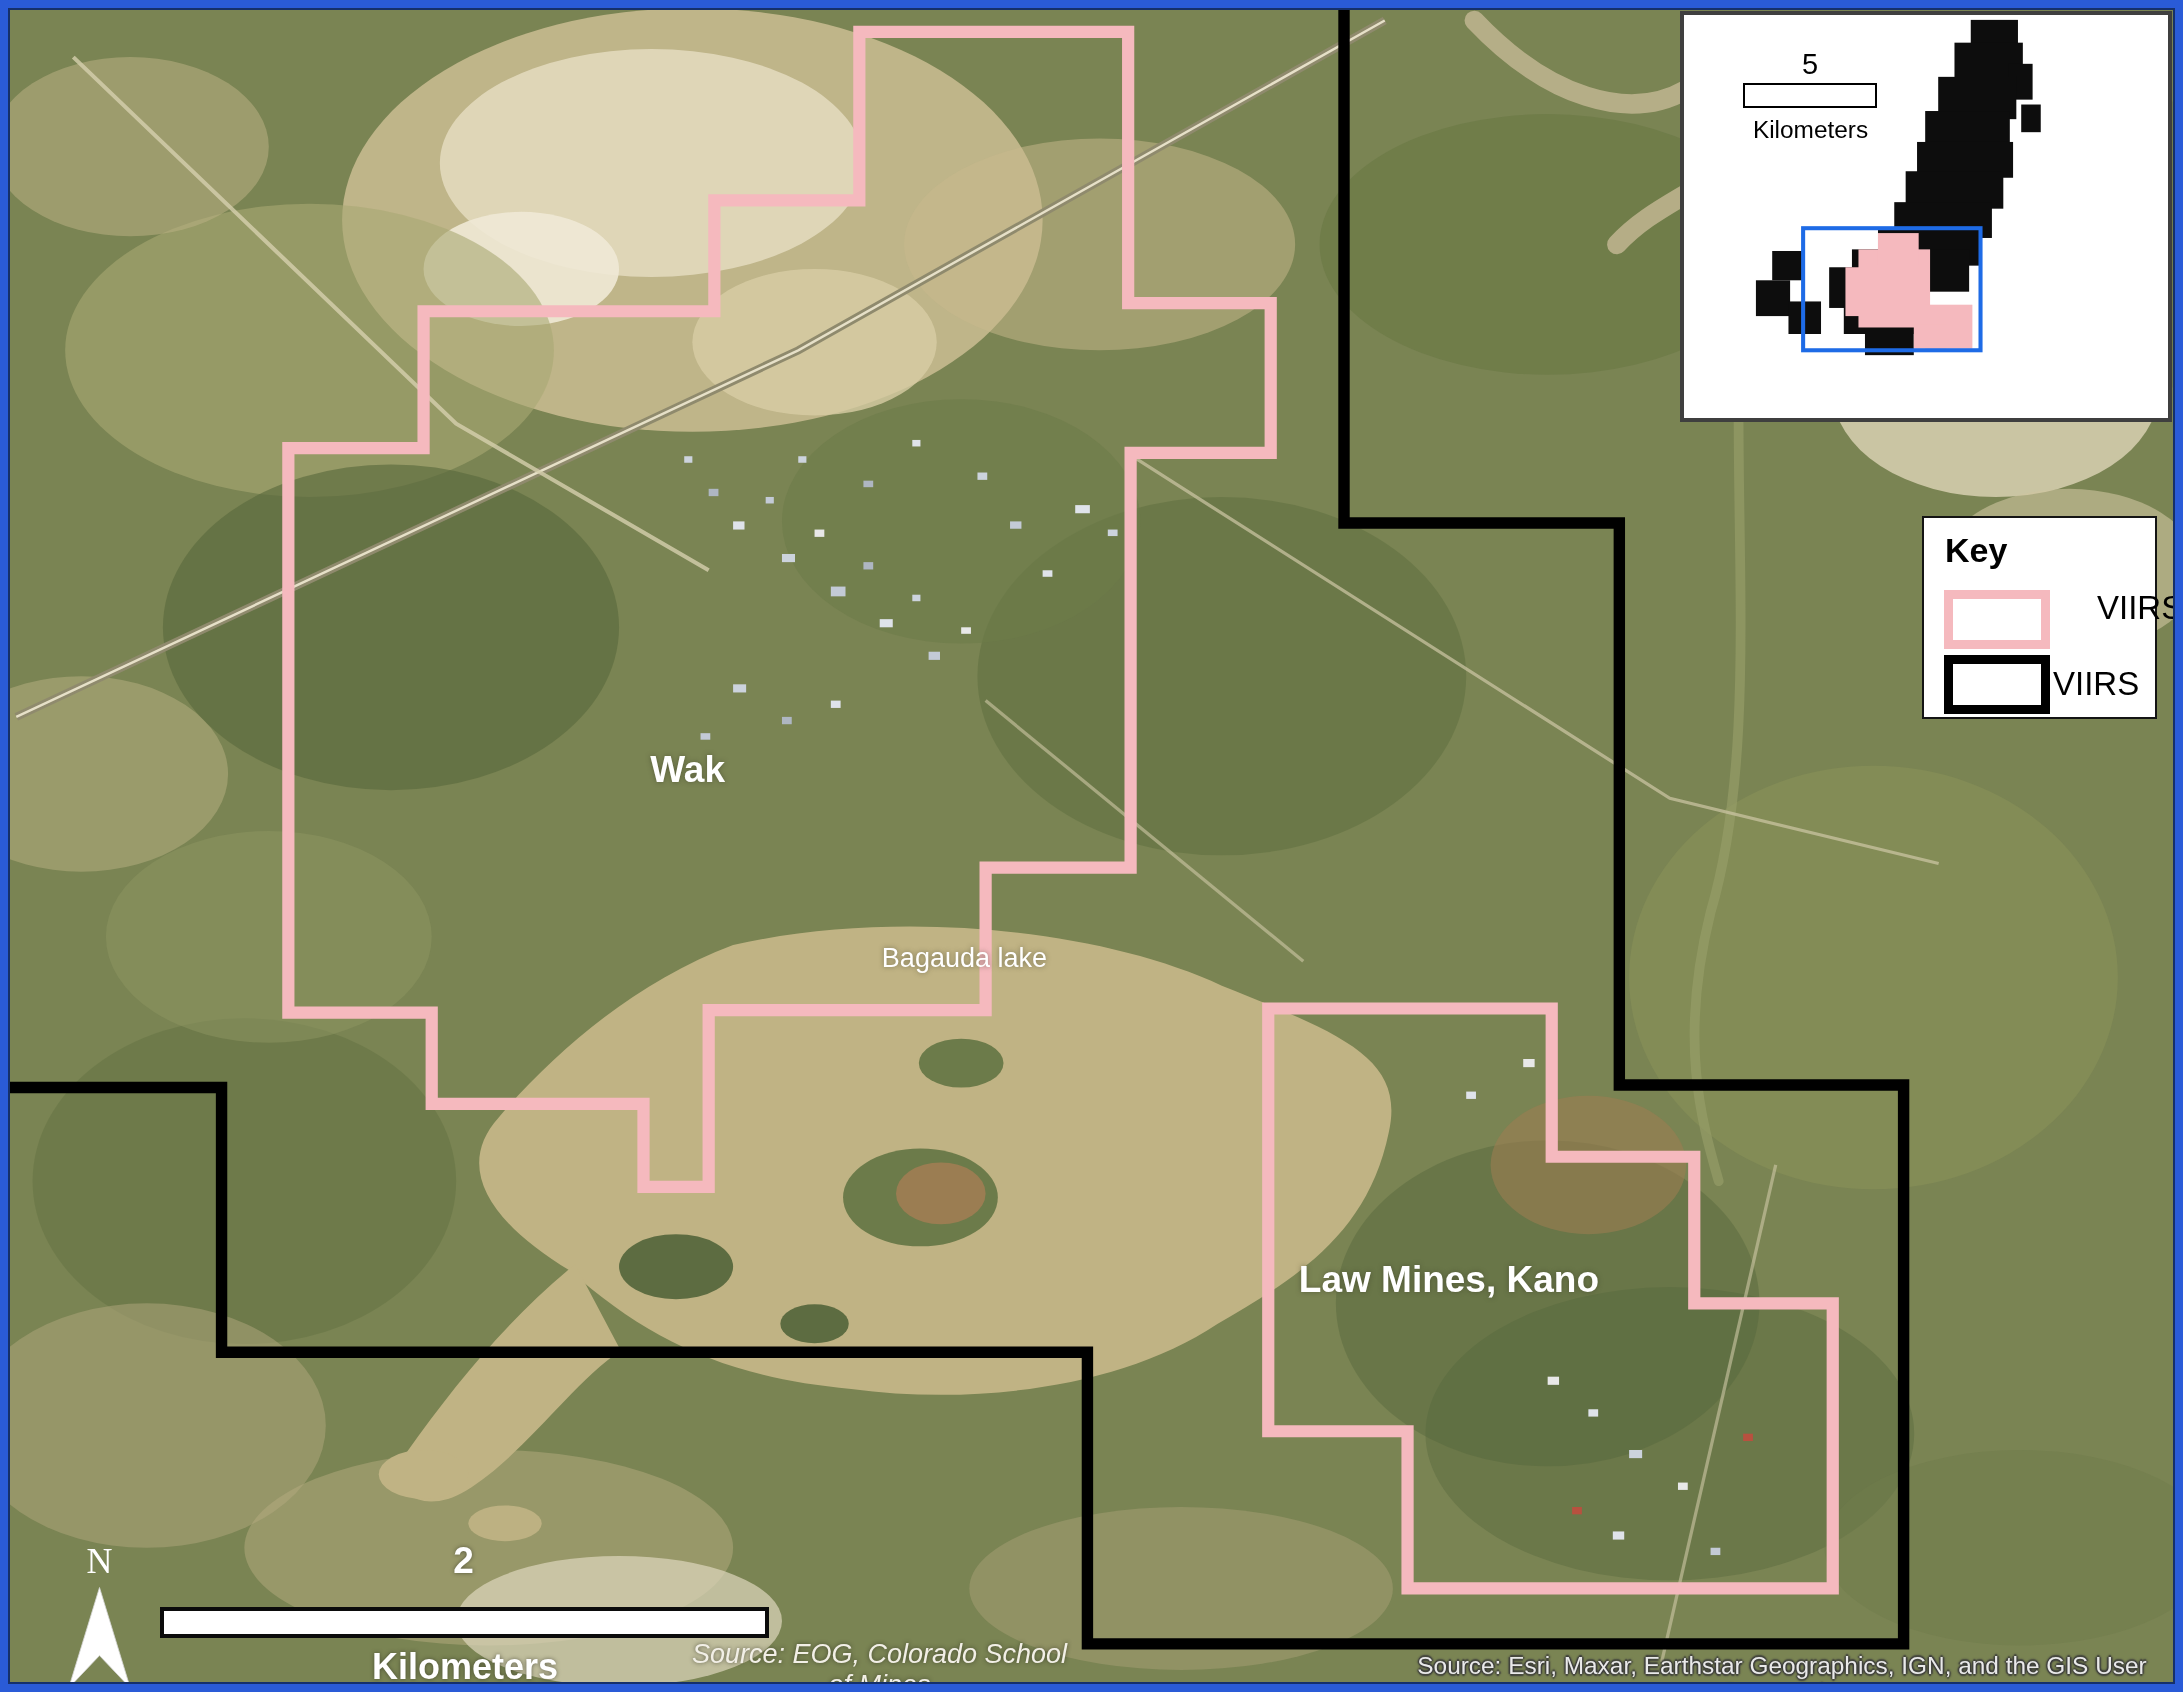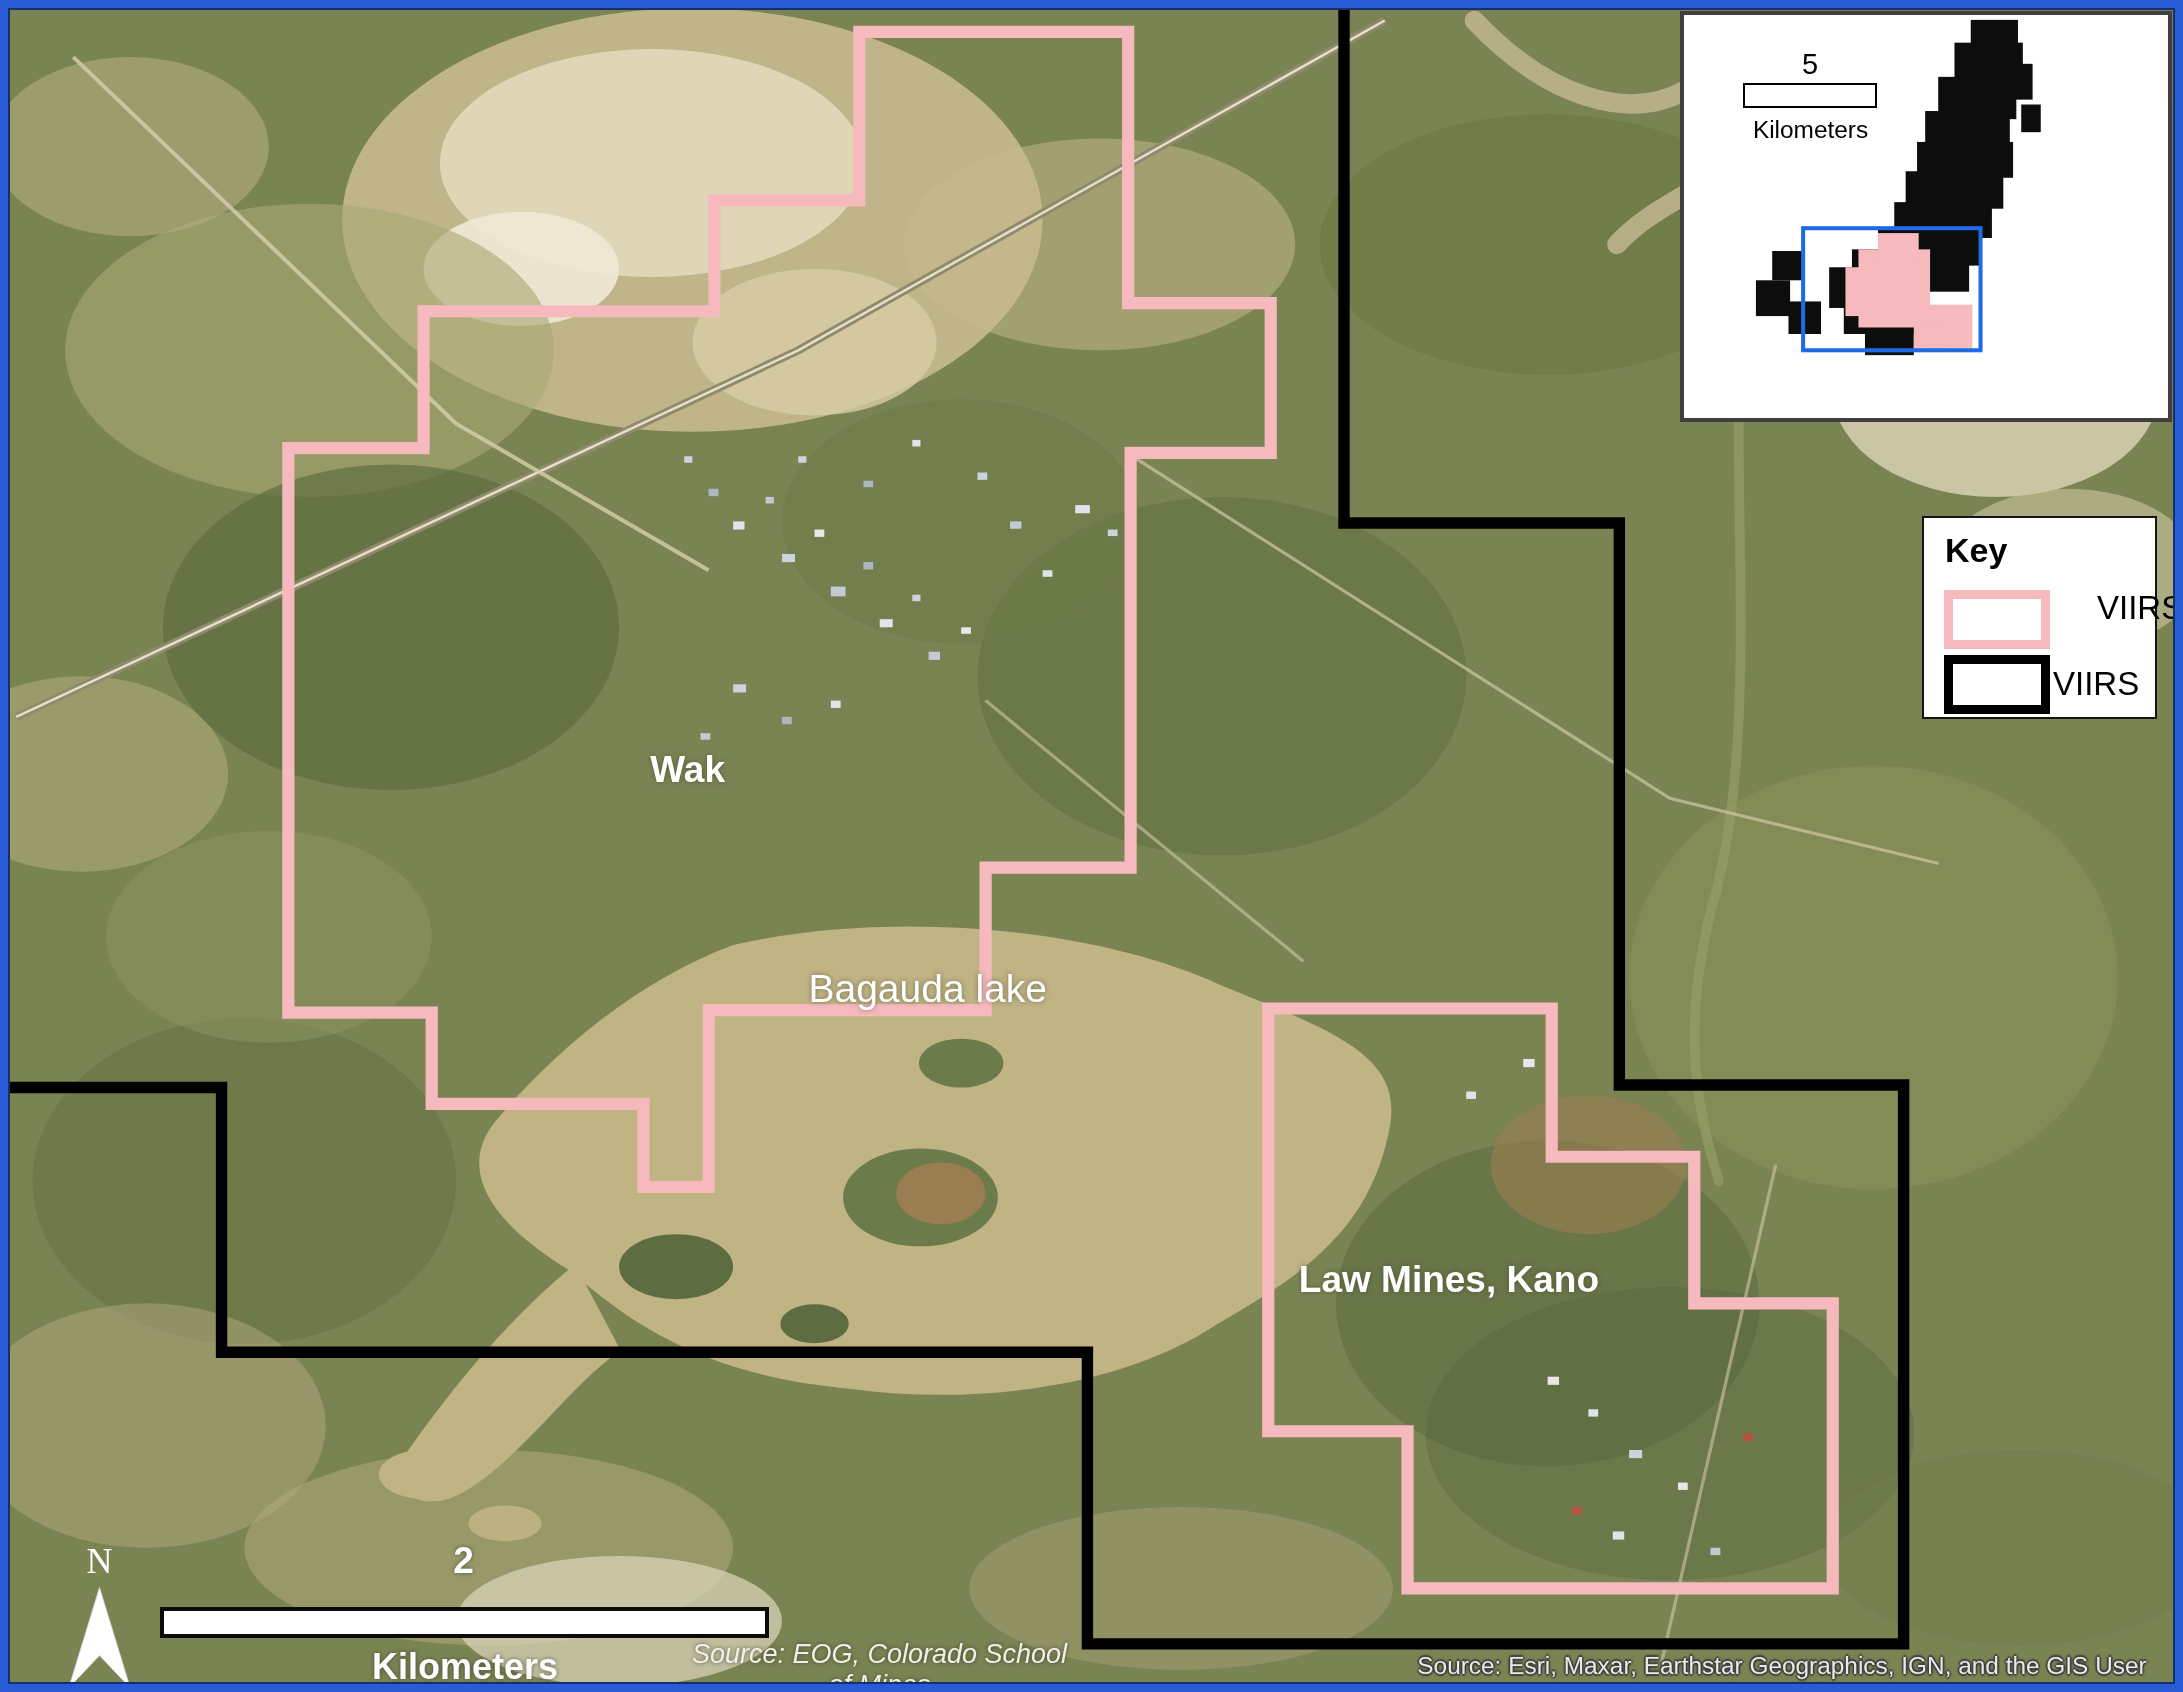--- a/index.html
+++ b/index.html
@@ -7,21 +7,21 @@
          font-family:"Liberation Sans",sans-serif;background:#7a8453;}
   
   .frame{position:absolute;inset:0;border:8.1px solid #2a5bd7;z-index:60;pointer-events:none;}
   .frame-inner{position:absolute;inset:8.1px;border:2.4px solid #15306b;z-index:60;pointer-events:none;}
   
   #basemap{position:absolute;left:0;top:0;width:2183px;height:1692px;}
   
   .maplabel{position:absolute;color:#ffffff;text-align:right;z-index:20;
             text-shadow:0 0 4.9px rgba(60,60,40,.55);}
   #lbl-wak{left:562px;top:749px;width:163px;font-size:37px;font-weight:bold;}
-  #lbl-lake{left:721px;top:967px;width:326px;font-size:39px;font-weight:400;}
+  #lbl-lake{left:721px;top:943px;width:326px;font-size:27px;font-weight:400;}
   #lbl-law{left:1273px;top:1259px;width:326px;font-size:37px;font-weight:bold;}
   
   .source{position:absolute;z-index:30;color:#f2efe6;}
   #src-eog{left:688px;top:1639px;width:383px;font-size:27px;font-style:italic;text-align:center;
            text-shadow:0 0 4.1px rgba(40,40,30,.7);}
   #src-esri{left:1385px;top:1652px;width:794px;font-size:24.4px;text-align:center;color:#e9e9e9;
             text-shadow:-1.6px 0 1.6px #3a3a3a,1.6px 0 1.6px #3a3a3a,0 -1.6px 1.6px #3a3a3a,0 1.6px 1.6px #3a3a3a;}
   
   #key{position:absolute;left:1922px;top:516px;width:235px;height:203px;background:#ffffff;
        border:2.4px solid #141414;z-index:40;box-sizing:border-box;}

